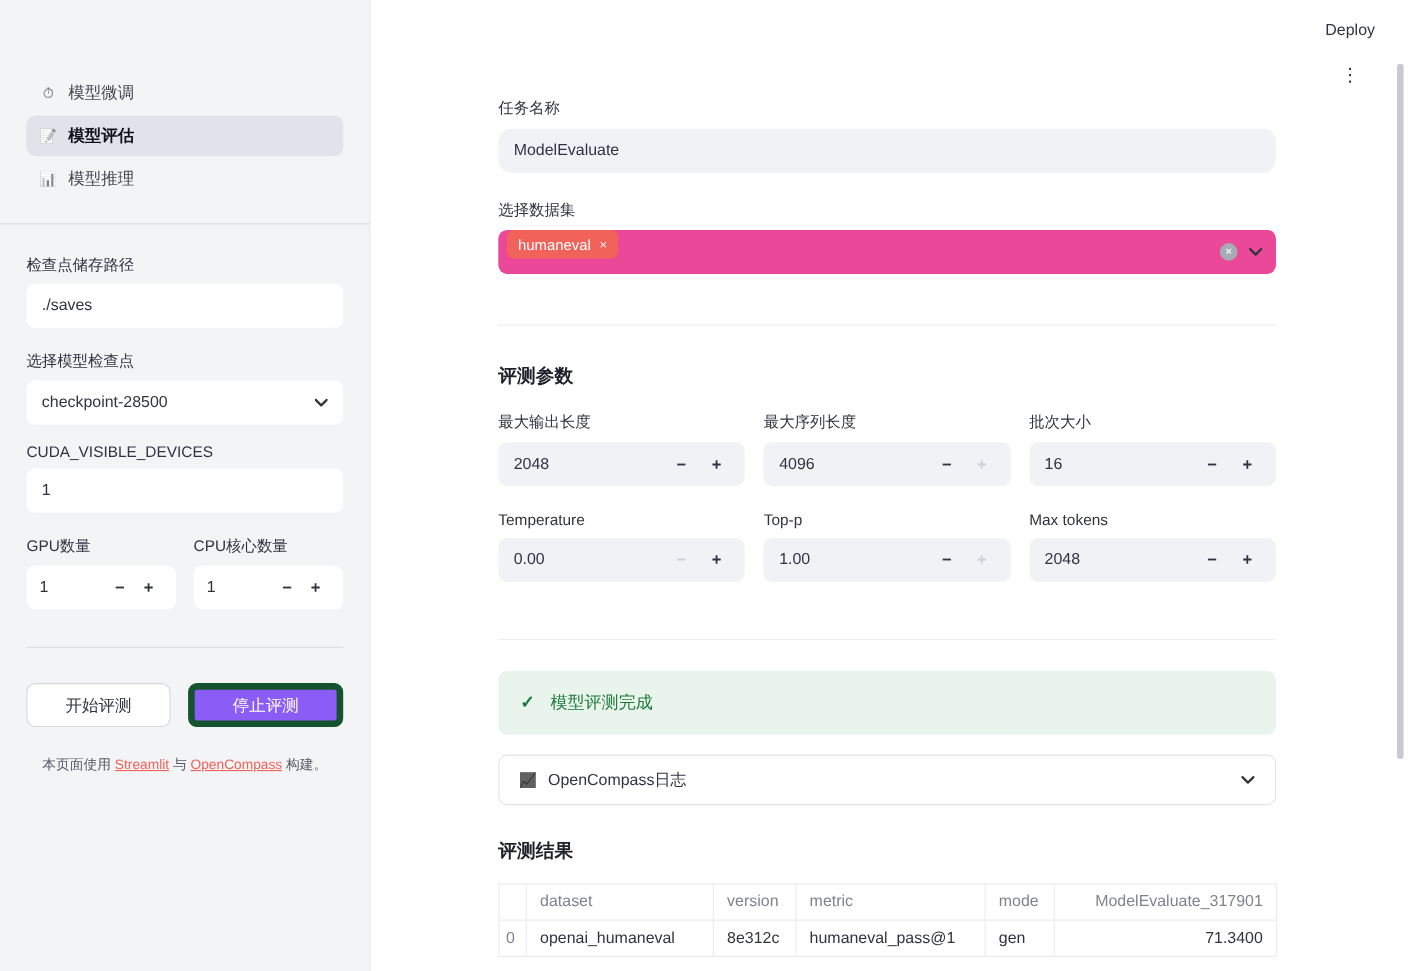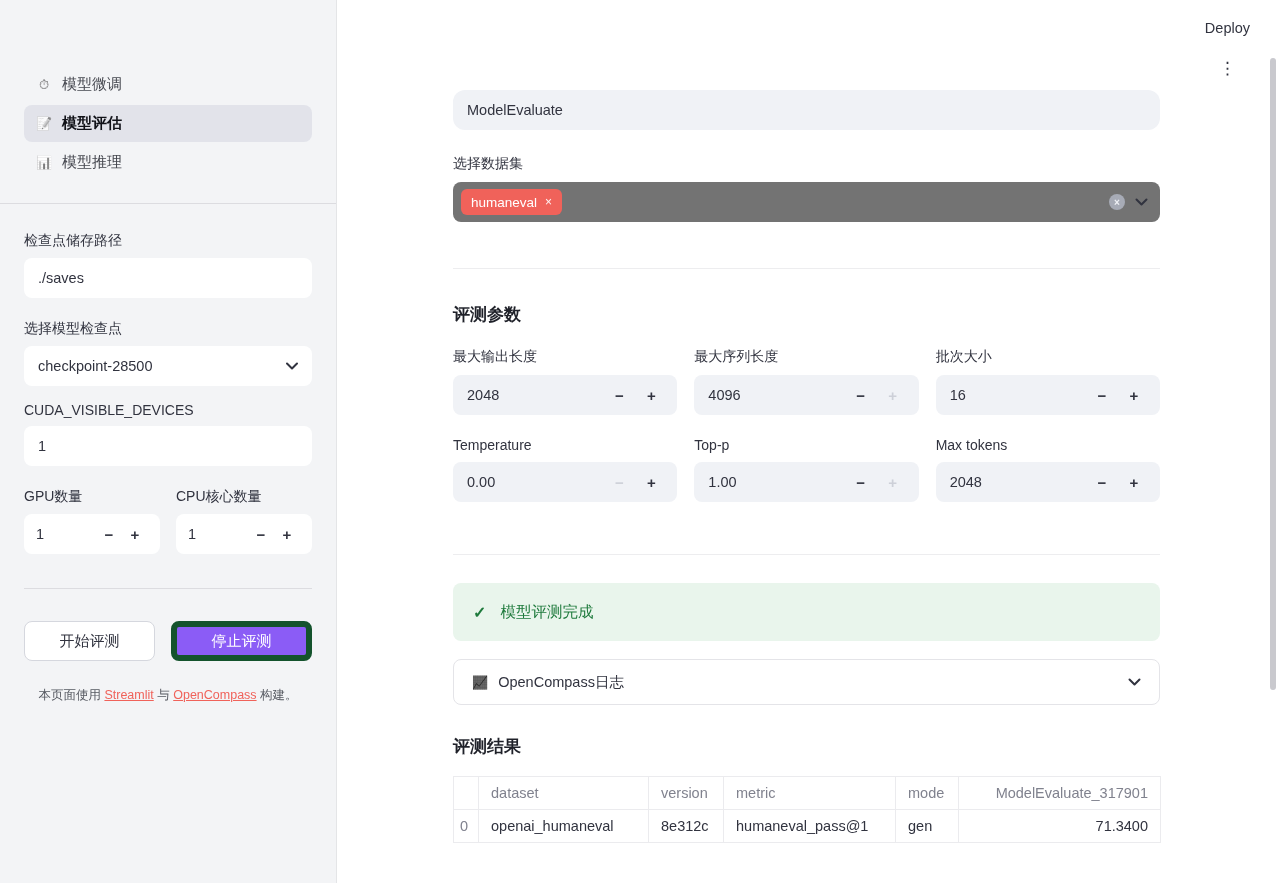--- a/index.html
+++ b/index.html
@@ -82,22 +82,22 @@
   .content { margin-left:116px; width:707px; padding-top:90px; }
   .m-label { font-size:14px; color:#31333F; margin-bottom:9px; }
   .m-input {
     width:100%; height:40px; background:#F0F2F6; border:none; border-radius:12px;
     font-family:"Liberation Sans",sans-serif; font-size:14.5px; color:#31333F;
     padding:0 14px; outline:none; display:block;
   }
   .group { margin-bottom:25px; }
 
   .multiselect {
-    width:100%; height:40px; background:#737373; border-radius:8px;
-    display:flex; align-items:center; padding:0 12px 0 8px; gap:16px;
+    width:100%; height:40px; background:#ec4899; border-radius:8px;
+    display:flex; padding:0 12px 0 8px; gap:16px;
   }
   .tag {
     background:#F0625A; color:#fff; border-radius:6px; height:26px;
     display:flex; align-items:center; gap:8px; padding:0 10px; font-size:13.5px;
   }
   .tag .tag-x { font-size:12px; cursor:pointer; opacity:.95; }
   .ms-right { margin-left:auto; display:flex; align-items:center; gap:10px; }
   .clear-all {
     width:16px; height:16px; border-radius:50%; background:#A7ABB6;
     color:#F0F2F6; font-size:10px; display:flex; align-items:center; justify-content:center;
@@ -225,20 +225,21 @@
 <main class="main">
   <div class="top-bar">
     <span class="deploy">Deploy</span>
     <span class="kebab">⋮</span>
   </div>
   <div class="scroll-thumb"></div>
 
   <div class="content">
 
     <div class="group">
+      <div class="m-label">任务名称</div>
       <input class="m-input" value="ModelEvaluate" style="">
     </div>
 
     <div class="group">
       <div class="m-label">选择数据集</div>
       <div class="multiselect">
         <span class="tag">
           <span>humaneval</span>
           <span class="tag-x">×</span>
         </span>

